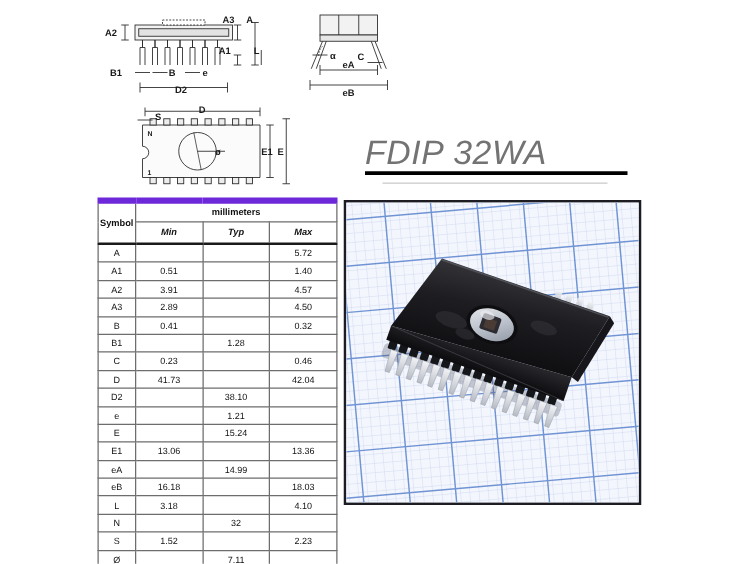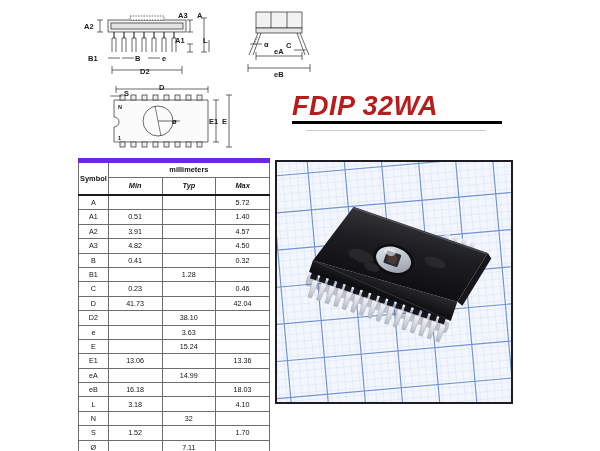--- a/index.html
+++ b/index.html
@@ -15,24 +15,25 @@
 
   
   .dwg{position:absolute;}
   .dwg svg{display:block;}
 
   
   .title-block{
     position:absolute;left:292px;top:92px;width:215px;
   }
   .title-text{
-    font-size:27px;font-weight:bold;font-style:italic;
-    letter-spacing:.5px;line-height:1.05;color:#b91c1c;
+    font-size:27px;font-weight:normal;font-style:italic;
+    letter-spacing:.5px;line-height:1.05;color:#737373;
     font-family:"Liberation Sans", sans-serif;
     white-space:nowrap;
+    margin-top:16px;
   }
   .title-rule{
     height:3px;background:#000;margin-top:1px;width:210px;
   }
   .title-rule2{
     height:1px;background:#c9c9c9;margin-top:6px;width:180px;margin-left:14px;
   }
 
   
   .dim-table{
@@ -243,21 +244,21 @@
           <td class="c-max">1.40</td>
         </tr>
         <tr>
           <td class="sym">A2</td>
           <td class="c-min">3.91</td>
           <td class="c-typ"></td>
           <td class="c-max">4.57</td>
         </tr>
         <tr>
           <td class="sym">A3</td>
-          <td class="c-min">4.82</td>
+          <td class="c-min">2.89</td>
           <td class="c-typ"></td>
           <td class="c-max">4.50</td>
         </tr>
         <tr>
           <td class="sym">B</td>
           <td class="c-min">0.41</td>
           <td class="c-typ"></td>
           <td class="c-max">0.32</td>
         </tr>
         <tr>
@@ -280,21 +281,21 @@
         </tr>
         <tr>
           <td class="sym">D2</td>
           <td class="c-min"></td>
           <td class="c-typ">38.10</td>
           <td class="c-max"></td>
         </tr>
         <tr>
           <td class="sym">e</td>
           <td class="c-min"></td>
-          <td class="c-typ">3.63</td>
+          <td class="c-typ">1.21</td>
           <td class="c-max"></td>
         </tr>
         <tr>
           <td class="sym">E</td>
           <td class="c-min"></td>
           <td class="c-typ">15.24</td>
           <td class="c-max"></td>
         </tr>
         <tr>
           <td class="sym">E1</td>
@@ -323,21 +324,21 @@
         <tr>
           <td class="sym">N</td>
           <td class="c-min"></td>
           <td class="c-typ">32</td>
           <td class="c-max"></td>
         </tr>
         <tr>
           <td class="sym">S</td>
           <td class="c-min">1.52</td>
           <td class="c-typ"></td>
-          <td class="c-max">1.70</td>
+          <td class="c-max">2.23</td>
         </tr>
         <tr>
           <td class="sym">Ø</td>
           <td class="c-min"></td>
           <td class="c-typ">7.11</td>
           <td class="c-max"></td>
         </tr>
       </tbody>
   </table>
 

